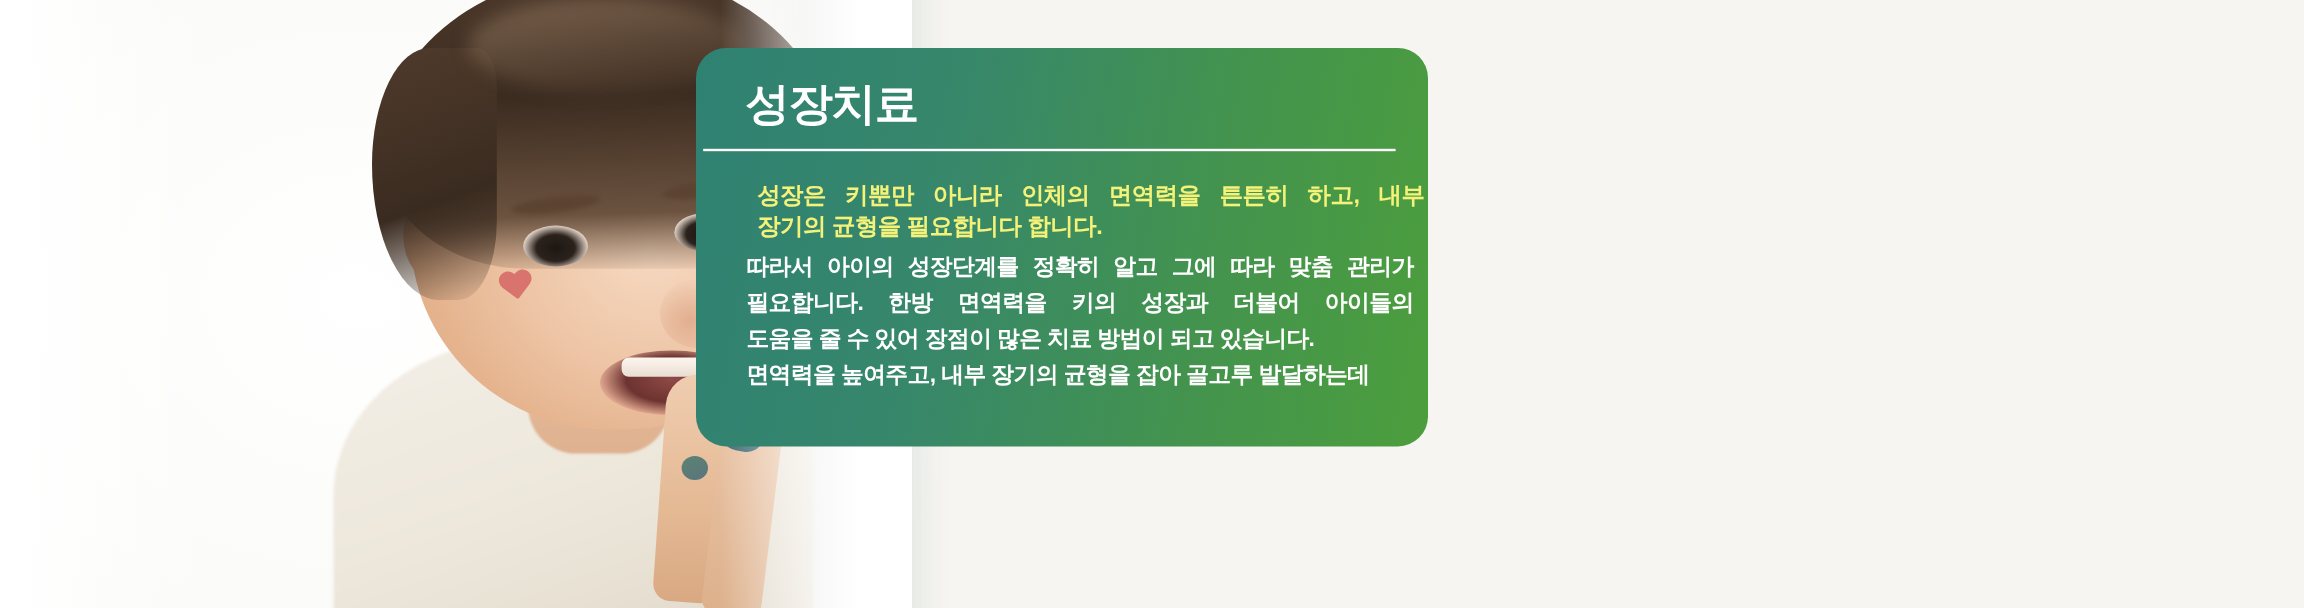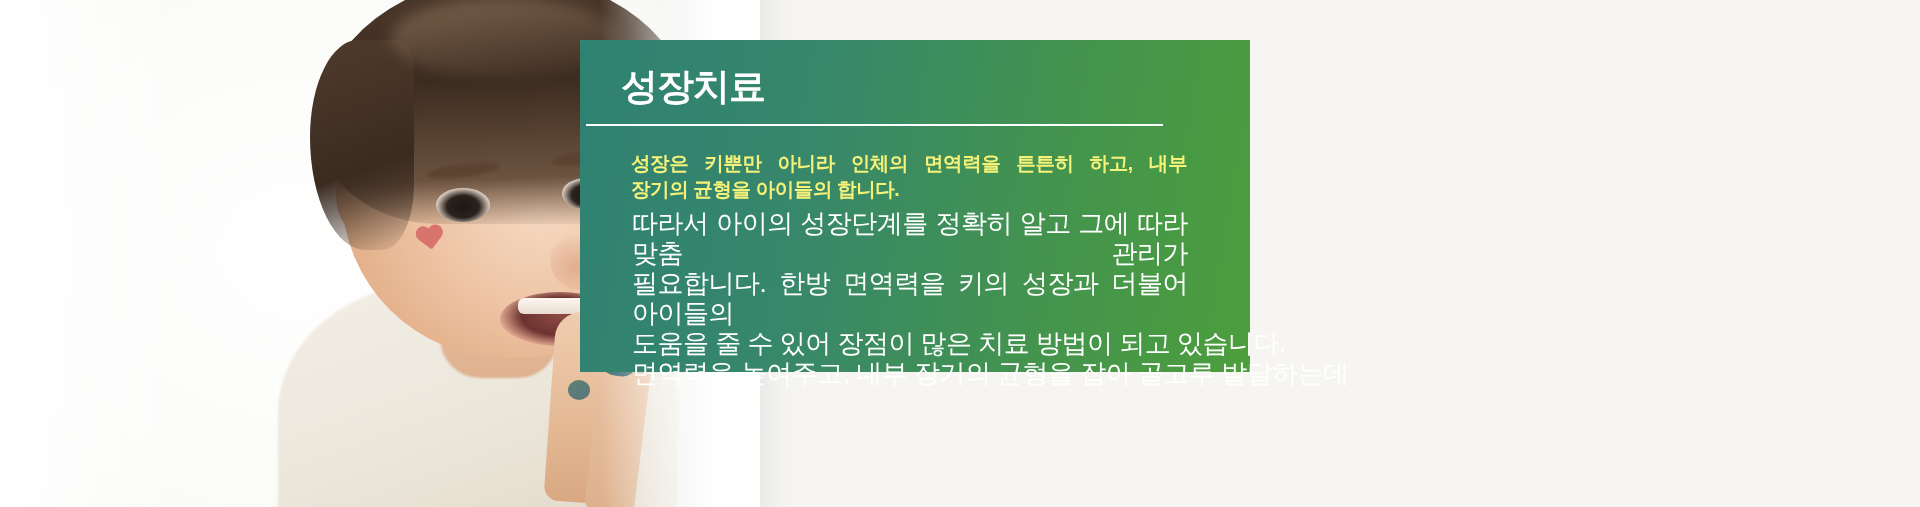--- a/index.html
+++ b/index.html
@@ -127,24 +127,25 @@
     position:absolute;left:600px;top:0;width:160px;height:507px;
     background:linear-gradient(90deg,rgba(255,255,255,0),#ffffff 72%);
   }
   .photo-fade-left{
     position:absolute;left:0;top:0;width:180px;height:507px;
     background:linear-gradient(90deg,#ffffff 10%,rgba(255,255,255,0));
   }
 
   
   .panel{
-    position:absolute;left:580px;top:40px;width:670px;height:332px;
+    position:absolute;left:580px;top:40px;width:610px;height:332px;
     background:linear-gradient(100deg,#2f8172 0%,#37876b 34%,#43934f 68%,#4c9e3c 100%);
     box-sizing:border-box;
     padding:0;
+    border-radius:25px;
   }
   .panel-inner{position:absolute;left:0;top:0;width:100%;height:100%;}
 
   .panel-title{
     position:absolute;left:41px;top:28px;
     color:#ffffff;font-size:37px;font-weight:bold;letter-spacing:-1px;
     line-height:1;white-space:nowrap;
   }
   .title-rule{
     position:absolute;left:6px;top:84px;width:577px;height:2px;background:#ffffff;
@@ -152,22 +153,22 @@
 
   .lead{
     position:absolute;left:51px;top:110px;width:556px;
     color:#f5f279;font-size:19.5px;font-weight:bold;line-height:26px;
     letter-spacing:-.4px;
   }
   .lead .l1{display:block;text-align:justify;text-align-last:justify;}
   .lead .l2{display:block;}
 
   .body-copy{
-    position:absolute;left:52px;top:168px;width:556px;
-    color:#ffffff;font-size:26px;font-weight:400;line-height:30px;
+    position:absolute;left:42px;top:168px;width:556px;
+    color:#ffffff;font-size:19px;font-weight:700;line-height:30px;
     letter-spacing:-.5px;
   }
   .body-copy span{display:block;white-space:nowrap;}
   .body-copy .j{text-align:justify;text-align-last:justify;white-space:normal;}
 </style>
 </head>
 <body>
 
 <div class="banner">
 
@@ -204,21 +205,21 @@
 
   <div class="panel">
     <div class="panel-inner">
 
       <div class="panel-title">성장치료</div>
 
       <div class="title-rule"></div>
 
       <div class="lead">
         <span class="l1">성장은 키뿐만 아니라 인체의 면역력을 튼튼히 하고, 내부</span>
-        <span class="l2">장기의 균형을 아이들의 합니다.</span>
+        <span class="l2">장기의 균형을 필요합니다 합니다.</span>
       </div>
 
       <div class="body-copy">
         <span class="j">따라서 아이의 성장단계를 정확히 알고 그에 따라 맞춤 관리가</span>
         <span class="j">필요합니다. 한방 면역력을 키의 성장과 더불어 아이들의</span>
         <span>도움을 줄 수 있어 장점이 많은 치료 방법이 되고 있습니다.</span>
         <span>면역력을 높여주고, 내부 장기의 균형을 잡아 골고루 발달하는데</span>
       </div>
 
     </div>

